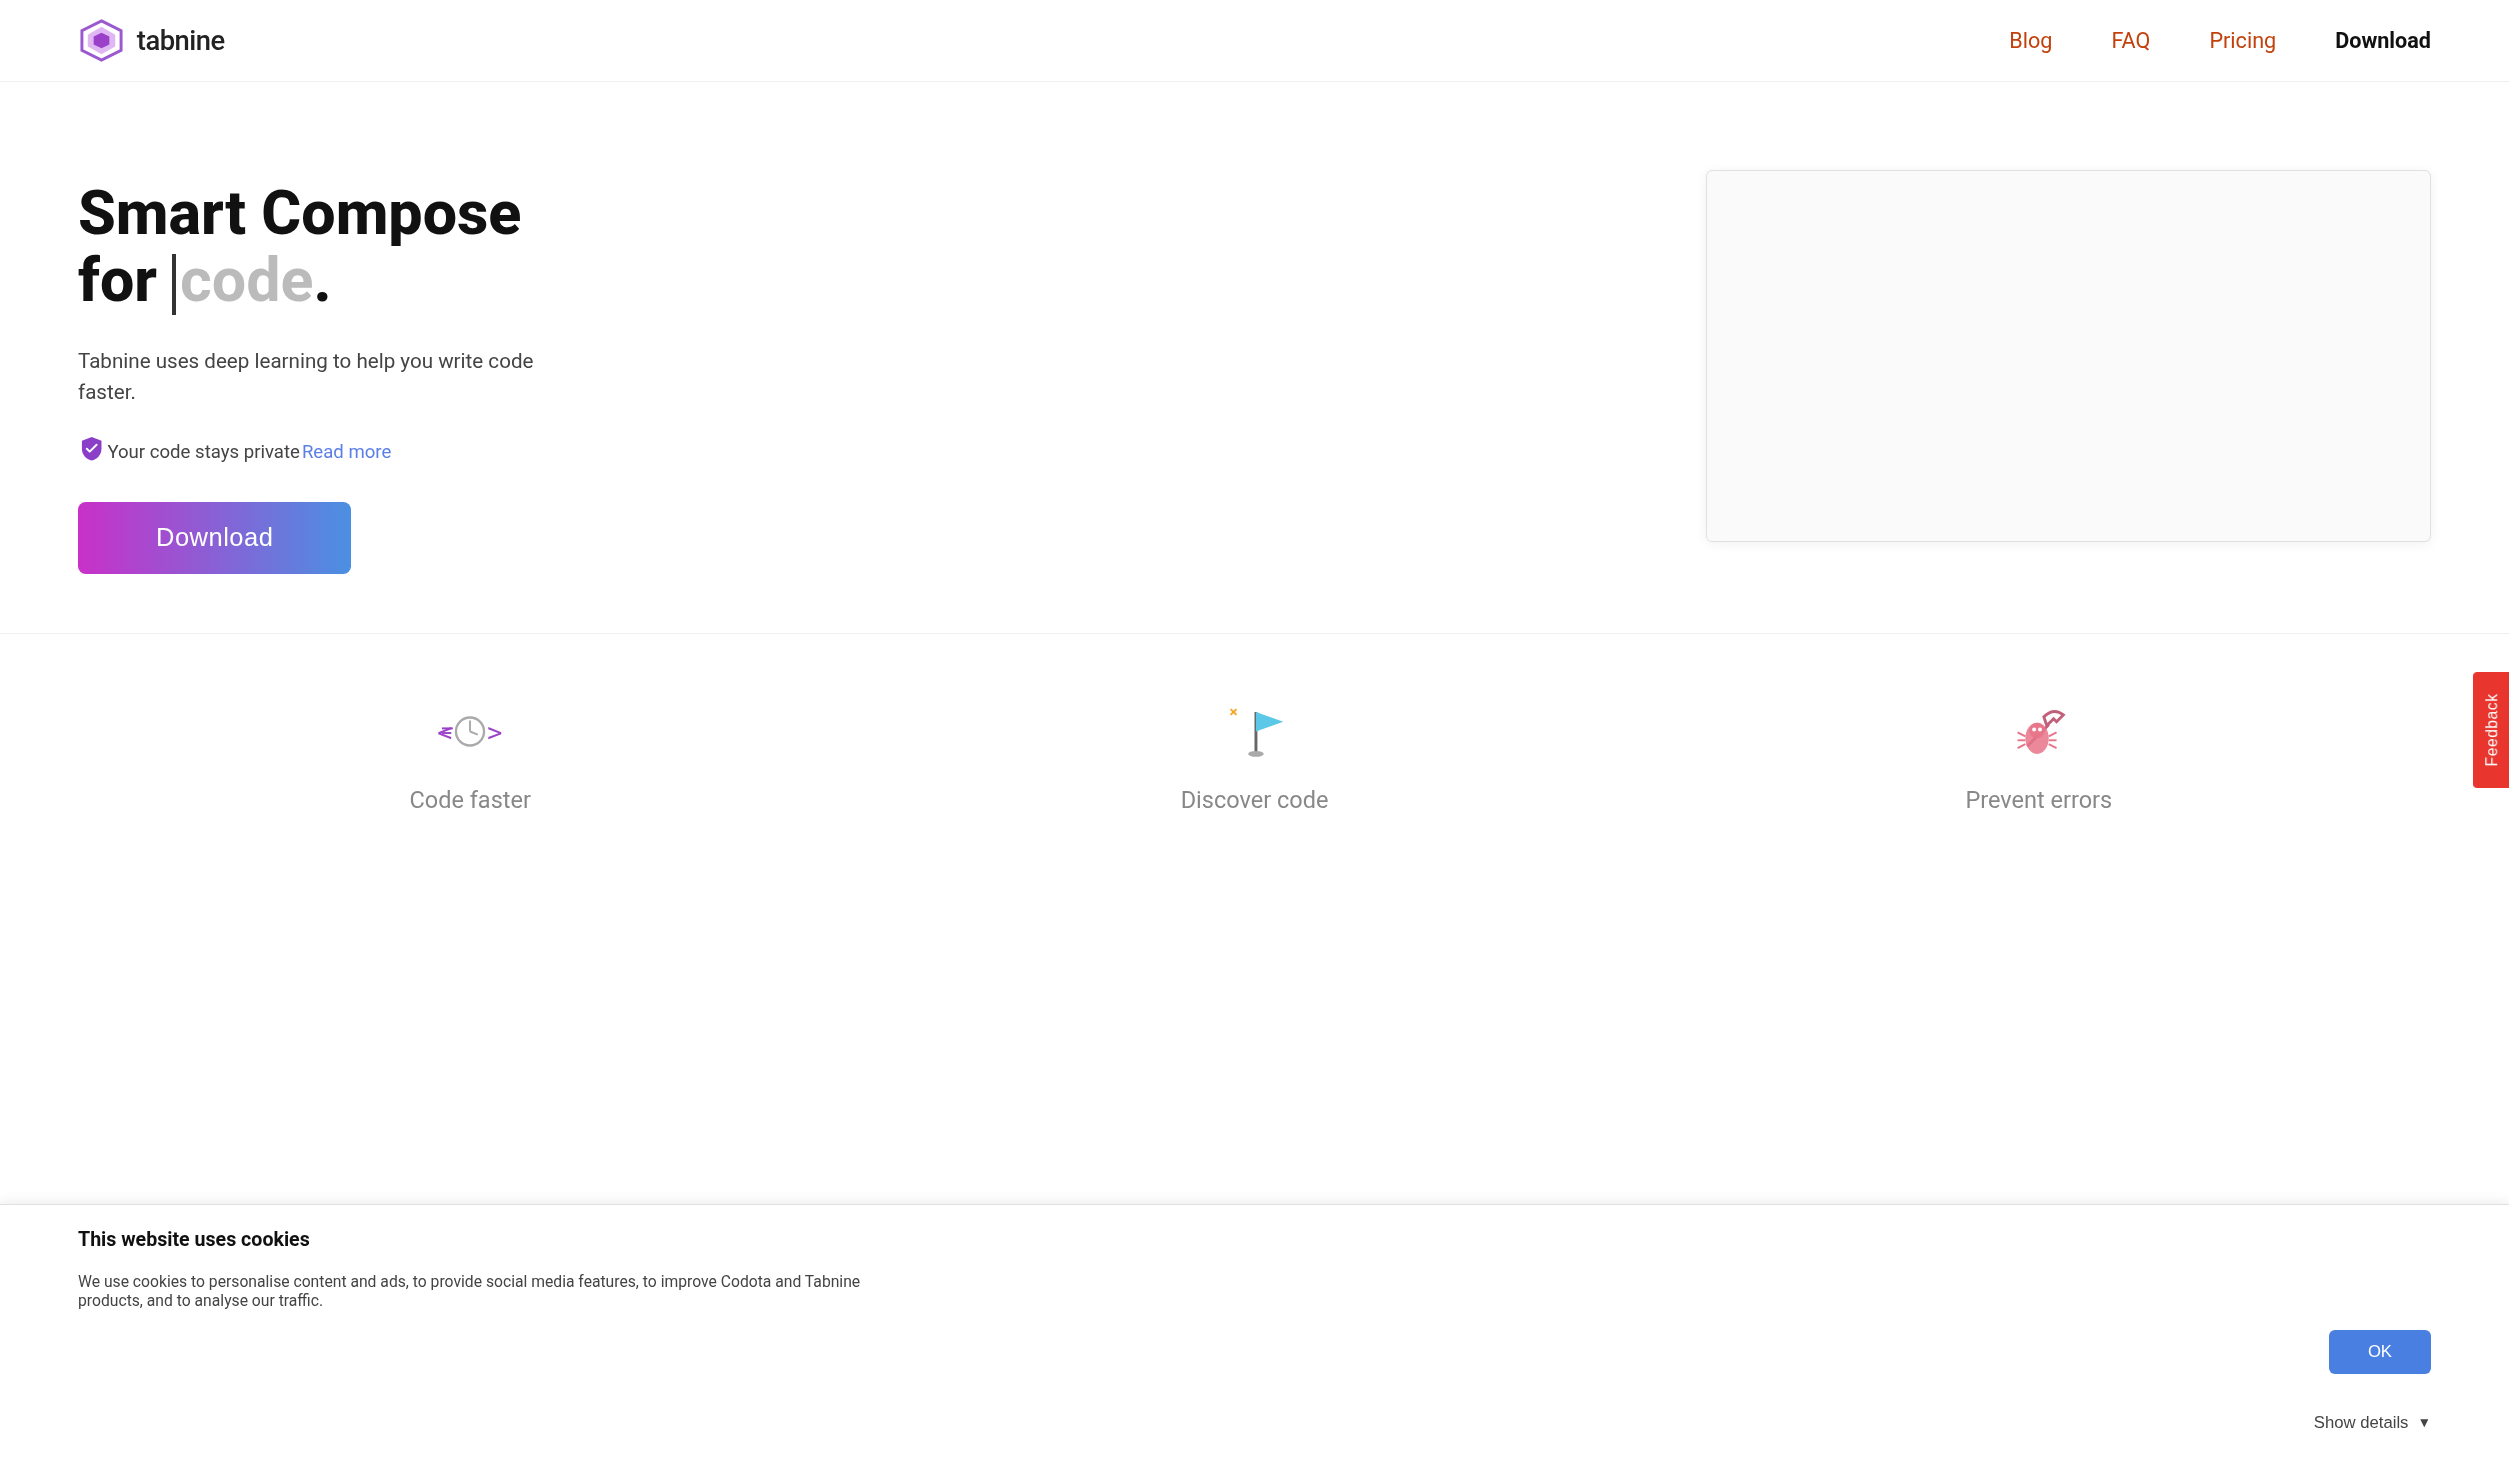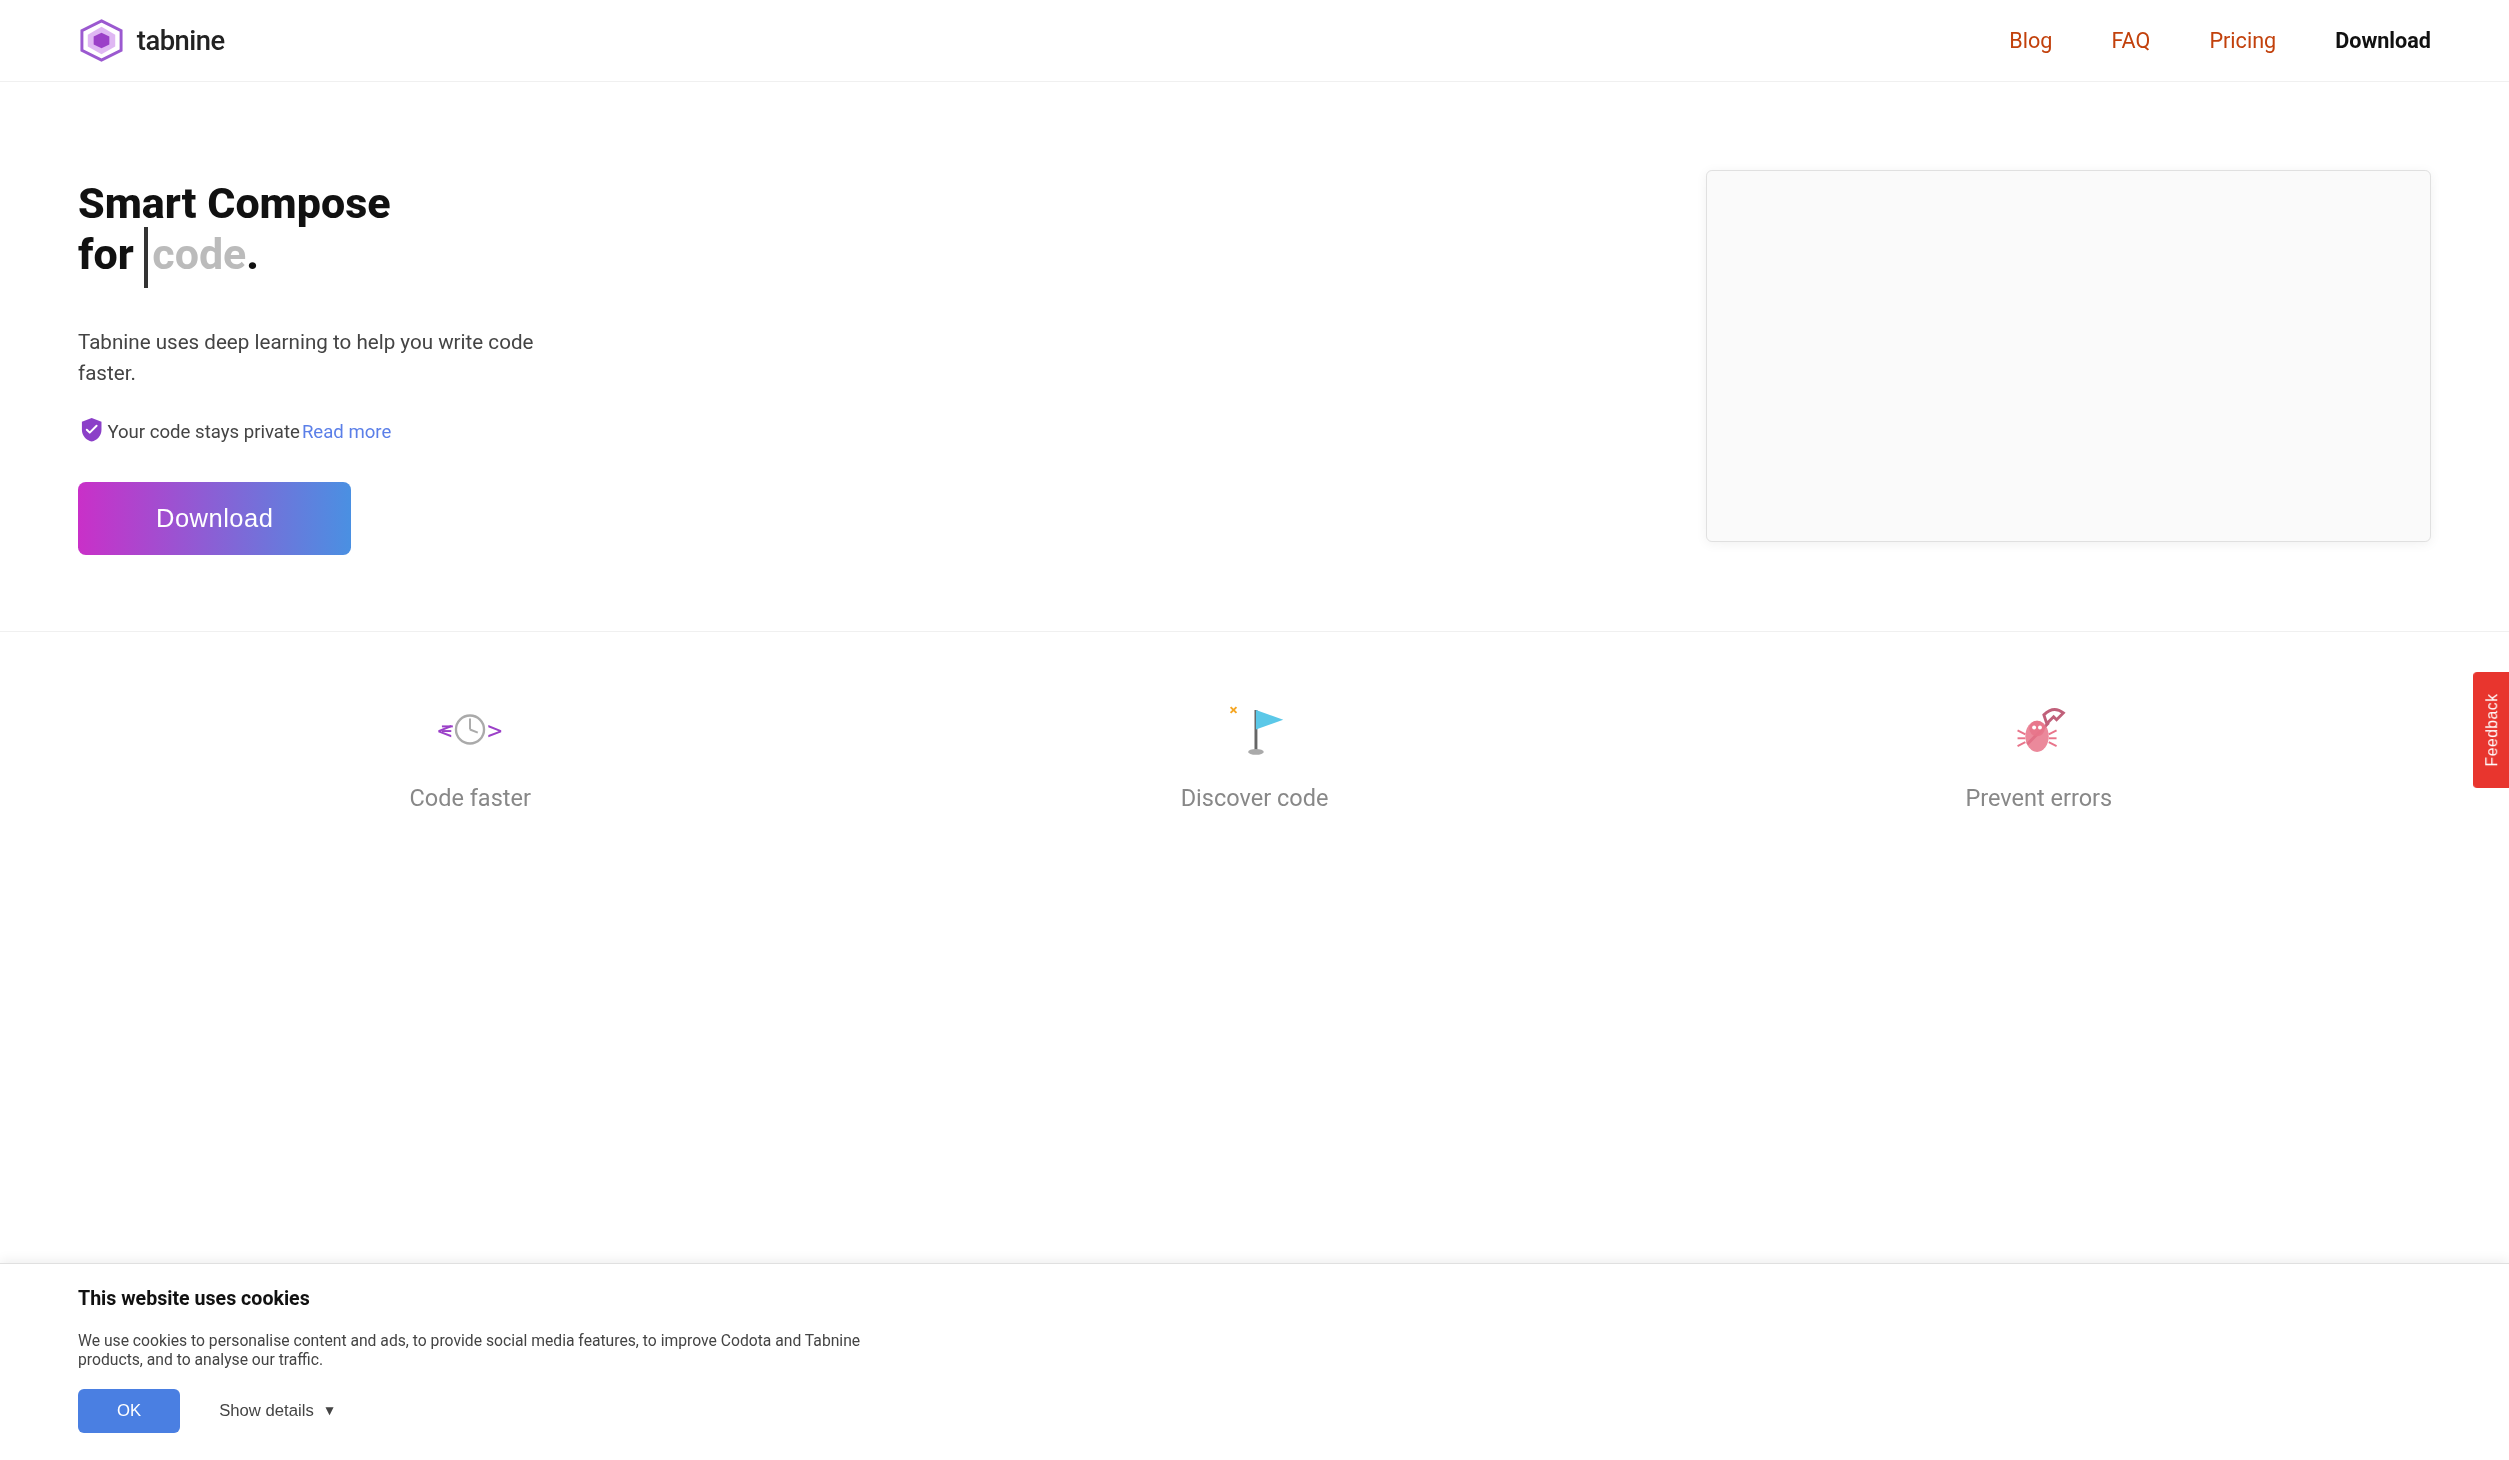--- a/index.html
+++ b/index.html
@@ -56,25 +56,25 @@
       padding: 78px 78px 59px 78px;
       gap: 59px;
       min-height: 549px;
     }
     .hero-left {
       flex: 0 0 auto;
       max-width: 470px;
       padding-top: 19.6px;
     }
     .hero-title {
-      font-size: 43px;
+      font-size: 61px;
       font-weight: 800;
       line-height: 1.1;
       color: #111;
-      margin-bottom: 39px;
+      margin-bottom: 31px;
     }
     .hero-title .code-word {
       color: #bbb;
       font-weight: 700;
     }
     .hero-title .cursor {
       display: inline-block;
       width: 3.9px;
       height: 61px;
       background: #333;
@@ -196,22 +196,23 @@
       margin-bottom: 21px;
     }
     .cookie-text {
       font-size: 15.7px;
       color: #444;
       margin-bottom: 19.6px;
       max-width: 784px;
     }
     .cookie-actions {
       display: flex;
-      align-items: center;
+      align-items: flex-end;
       gap: 39px;
+      flex-direction: column;
     }
     .cookie-ok-btn {
       background: #4a7fe2;
       color: #fff;
       font-size: 16.7px;
       font-weight: 500;
       padding: 11.8px 39px;
       border: none;
       border-radius: 5.9px;
       cursor: pointer;

